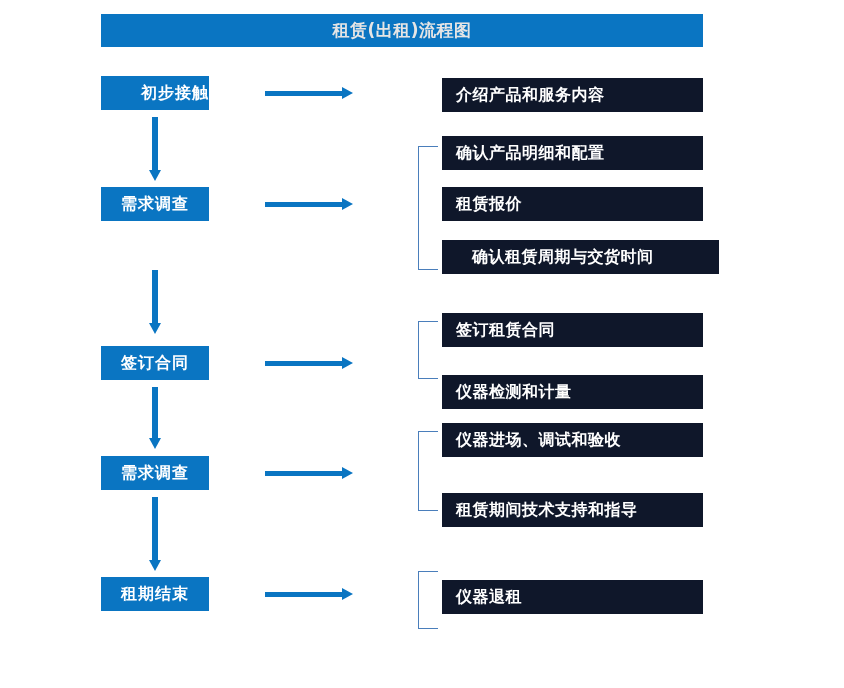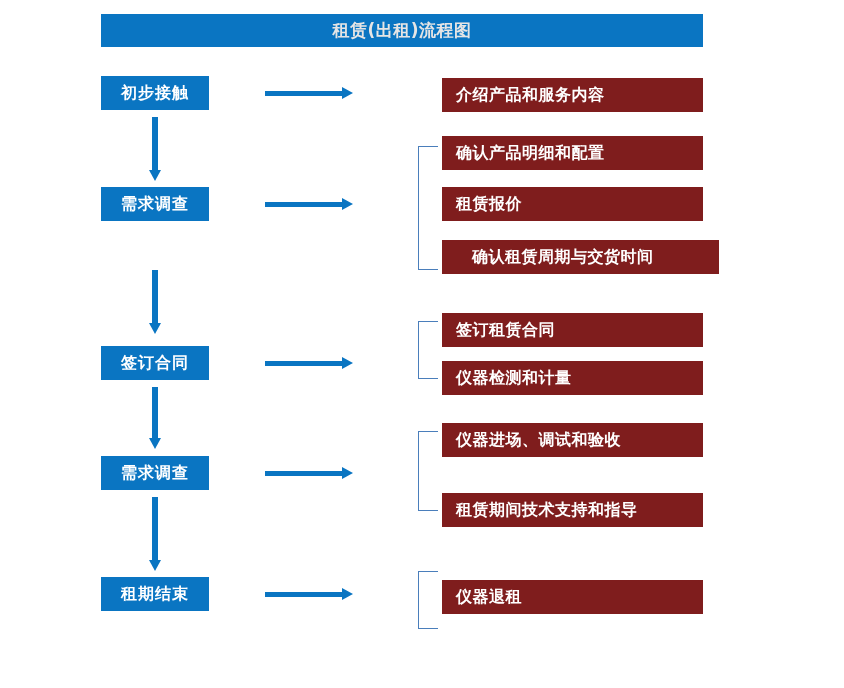--- a/index.html
+++ b/index.html
@@ -56,21 +56,21 @@
     letter-spacing: 1px;
     line-height: 1;
   }
 
   
   .detail-box {
     position: absolute;
     left: 442px;
     width: 261px;
     height: 34px;
-    background: #7f1d1d;
+    background: #0f172a;
     display: flex;
     align-items: center;
   }
   .detail-box .detail-label {
     color: #ffffff;
     font-size: 16px;
     font-weight: bold;
     padding-left: 14px;
     letter-spacing: 0.5px;
     line-height: 1;
@@ -140,21 +140,21 @@
 </style>
 </head>
 <body>
 
 <div id="canvas">
 
   <div class="title-bar">
     <span class="title-text">租赁(出租)流程图</span>
   </div>
 
-  <div class="stage-box" style="top:76px;">
+  <div class="stage-box" style="top:76px;justify-content:flex-end;">
     <span class="stage-label">初步接触</span>
   </div>
   <div class="h-arrow" style="top:87px;">
     <span class="shaft"></span>
     <span class="head"></span>
   </div>
   <div class="detail-box" style="top:78px;">
     <span class="detail-label">介绍产品和服务内容</span>
   </div>
 
@@ -194,21 +194,21 @@
   <div class="h-arrow" style="top:357px;">
     <span class="shaft"></span>
     <span class="head"></span>
   </div>
 
   <div class="bracket" style="top:321px; height:58px;"></div>
 
   <div class="detail-box" style="top:313px;">
     <span class="detail-label">签订租赁合同</span>
   </div>
-  <div class="detail-box" style="top:361px;">
+  <div class="detail-box" style="top:375px;">
     <span class="detail-label">仪器检测和计量</span>
   </div>
 
   <div class="v-arrow" style="top:387px; height:62px;">
     <span class="shaft" style="height:51px;"></span>
     <span class="head"></span>
   </div>
 
   <div class="stage-box" style="top:456px;">
     <span class="stage-label">需求调查</span>

